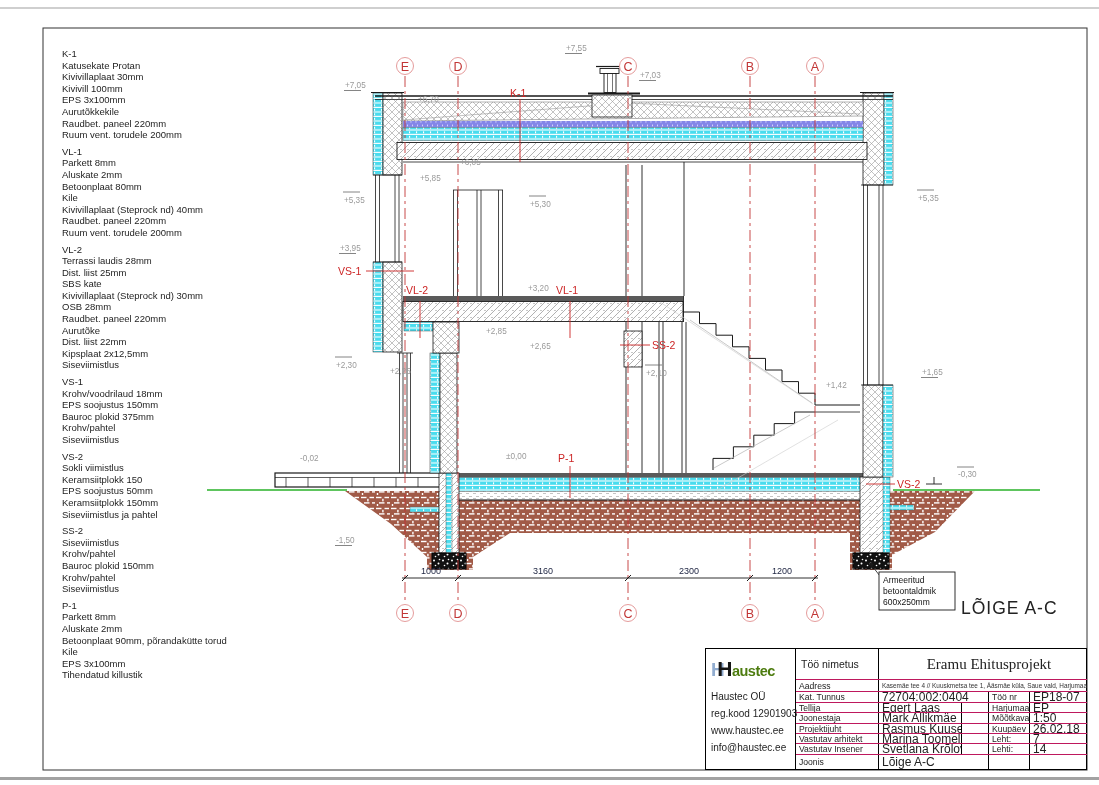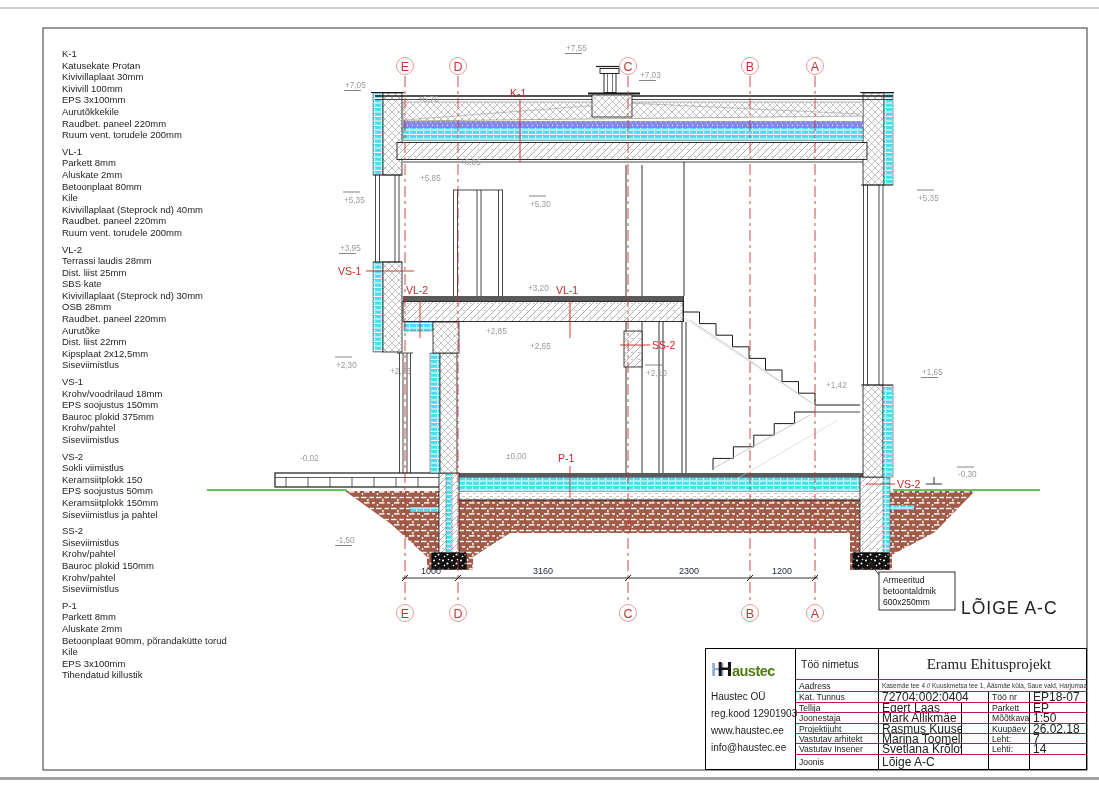--- a/index.html
+++ b/index.html
@@ -480,21 +480,21 @@
       <div class="tb-row r3">
         <div class="tb-cell ca nb lbl">Kat. Tunnus</div>
         <div class="tb-cell cbb val">72704:002:0404</div>
         <div class="tb-cell cc lbl">Töö nr</div>
         <div class="tb-cell cd val">EP18-07</div>
       </div>
       <div class="tb-row r4">
         <div class="tb-cell ca nb lbl">Tellija</div>
         <div class="tb-cell cb val">Egert Laas</div>
         <div class="tb-cell cb2"></div>
-        <div class="tb-cell cc lbl">Parkett</div>
+        <div class="tb-cell cc lbl">Harjumaa</div>
         <div class="tb-cell cd val">EP</div>
       </div>
       <div class="tb-row r5">
         <div class="tb-cell ca nb lbl">Joonestaja</div>
         <div class="tb-cell cb val">Mark Allikmäe</div>
         <div class="tb-cell cb2"></div>
         <div class="tb-cell cc lbl">Mõõtkava</div>
         <div class="tb-cell cd val">1:50</div>
       </div>
       <div class="tb-row r6">

